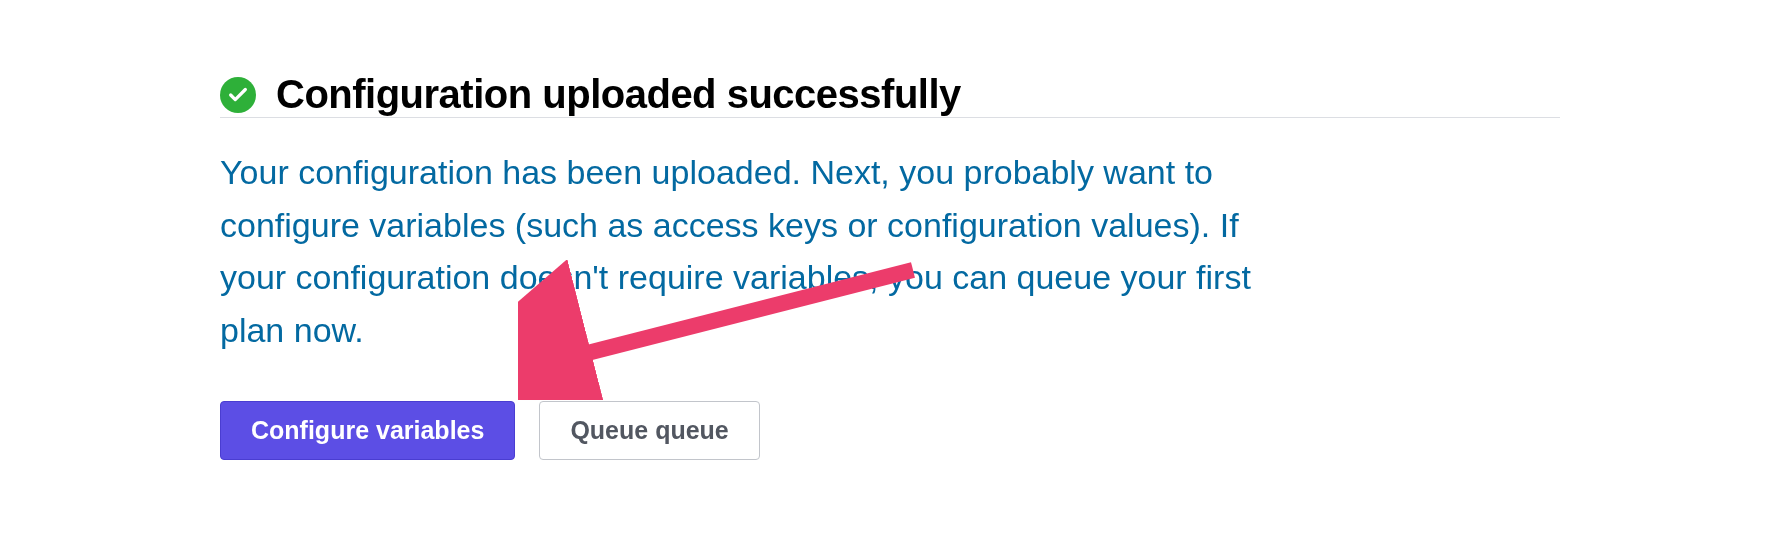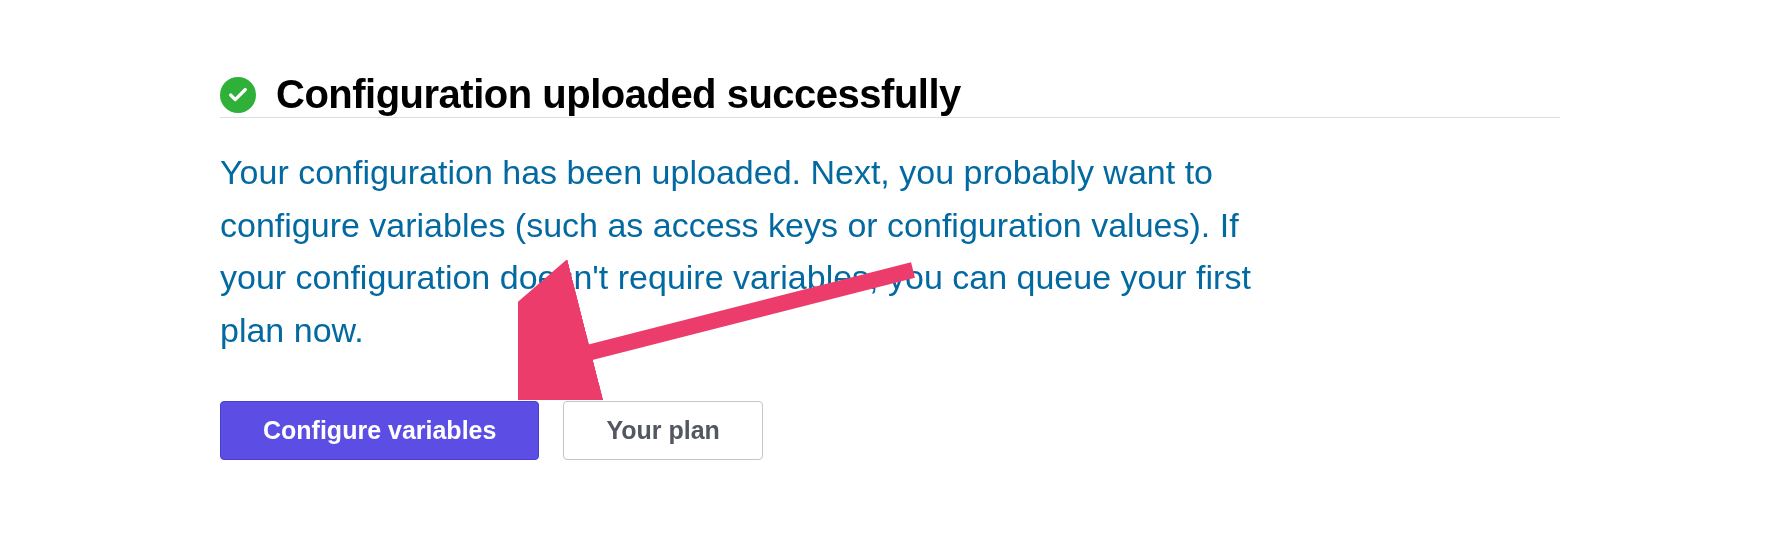--- a/index.html
+++ b/index.html
@@ -54,21 +54,21 @@
       max-width: 1060px;
     }
     .button-row {
       margin-top: 44px;
       display: flex;
       gap: 24px;
     }
     .btn {
       font-size: 25px;
       font-weight: 600;
-      padding: 14px 42px;
+      padding: 14px 30px;
       border-radius: 4px;
       cursor: pointer;
       font-family: inherit;
     }
     .btn-primary {
       background: #5c4ee5;
       color: #ffffff;
       border: 1px solid #4a3dd1;
     }
     .btn-secondary {
@@ -93,21 +93,21 @@
         <polyline points="20 6 9 17 4 12"></polyline>
       </svg>
     </div>
     <h1 class="heading">Configuration uploaded successfully</h1>
   </div>
 
   <p class="description">Your configuration has been uploaded. Next, you probably want to configure variables (such as access keys or configuration values). If your configuration doesn't require variables, you can queue your first plan now.</p>
 
   <div class="button-row">
     <button class="btn btn-primary">Configure variables</button>
-    <button class="btn btn-secondary">Your plan</button>
+    <button class="btn btn-secondary">Queue queue</button>
   </div>
 </div>
 
 <svg class="annotation-arrow" width="420" height="140" viewBox="0 0 420 140">
   <defs>
     <marker id="arrowhead" markerWidth="12" markerHeight="12" refX="2" refY="6" orient="auto">
       <polygon points="0 0, 12 6, 0 12" fill="#ec3c6b"></polygon>
     </marker>
   </defs>
   <line x1="395" y1="10" x2="42" y2="100" stroke="#ec3c6b" stroke-width="16" marker-end="url(#arrowhead)"></line>

